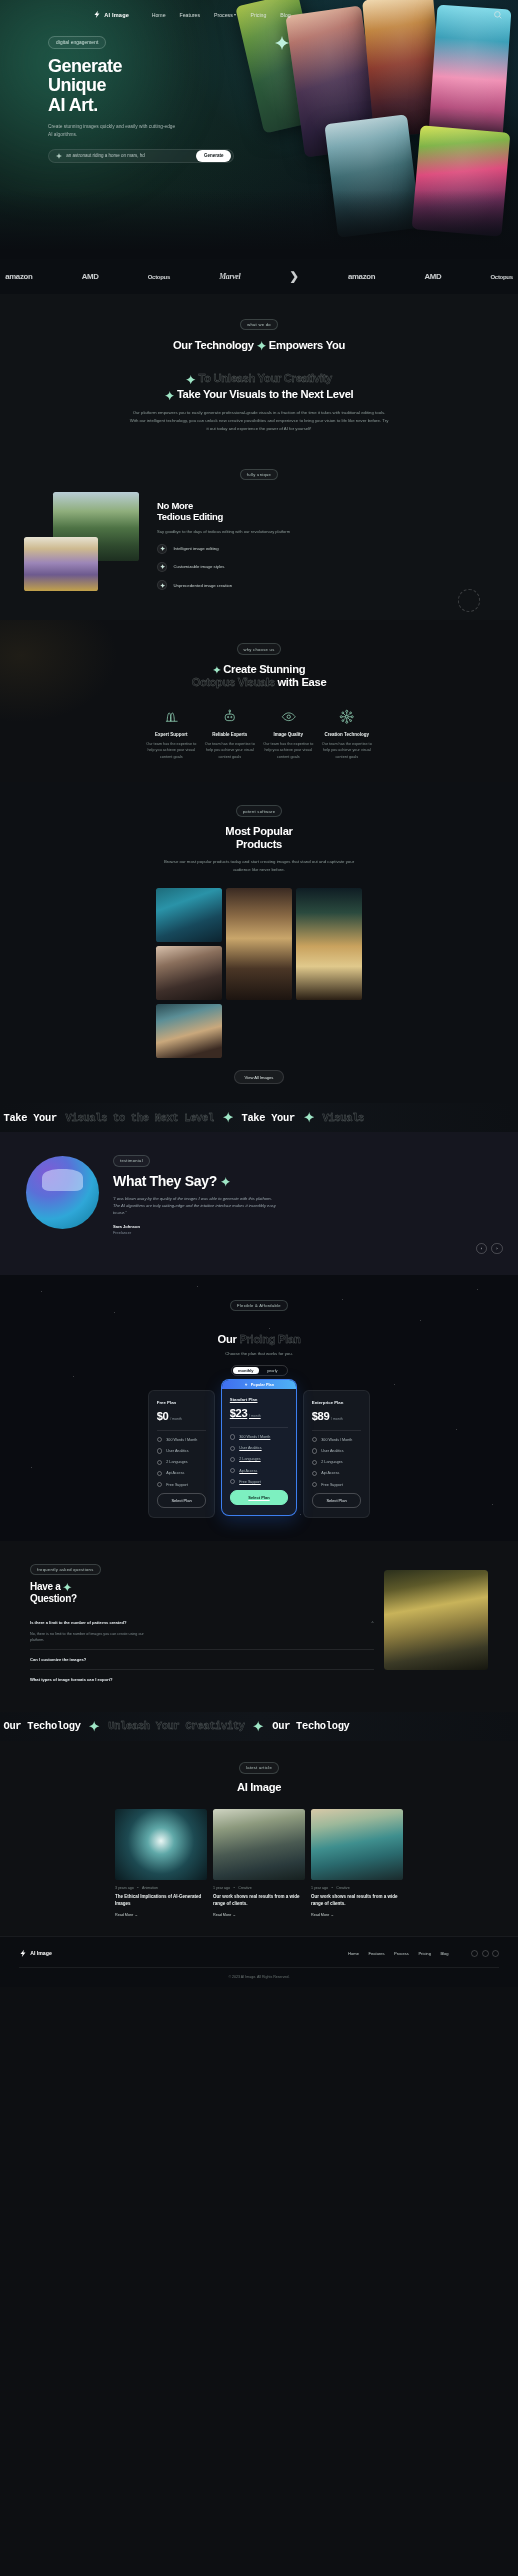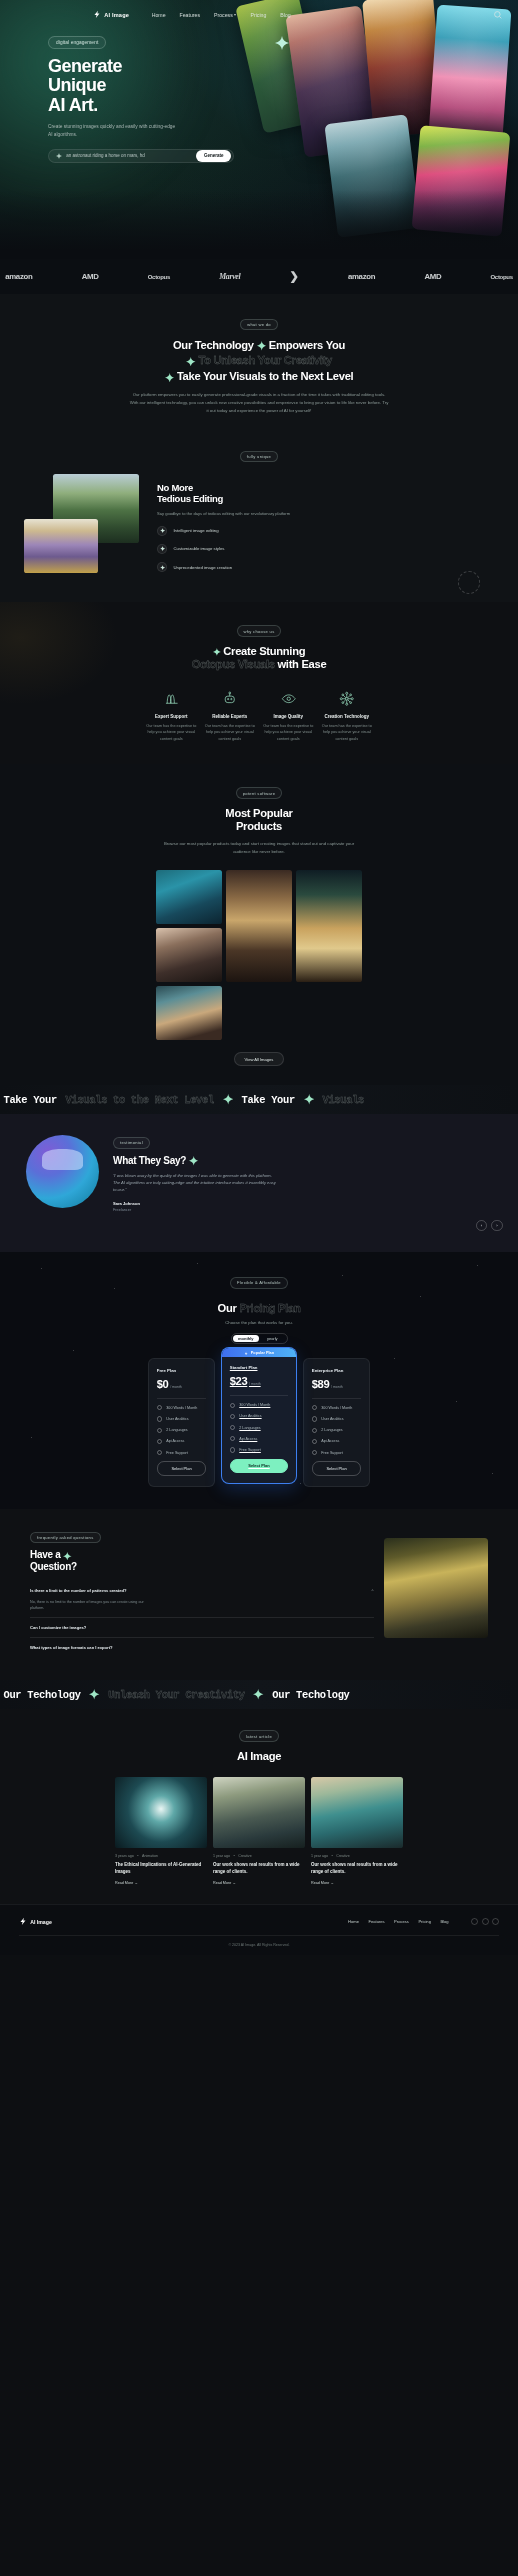--- a/index.html
+++ b/index.html
@@ -120,21 +120,21 @@
   .outline {
     color: transparent;
     -webkit-text-stroke: 0.4px rgba(215,228,224,.34);
   }
   .sec-p { font-size:4.3px; line-height:1.75; color:#8d9b98; }
   .star { display:inline-block; vertical-align:middle; }
 
   
   .tech { background:#101316; padding: 19px 0 22.5px; }
   .tech .l1 { margin-top:8.6px; }
-  .tech .l2 { margin-top:2px; }
+  .tech .l2 { margin-top:20px; }
   .tech .l3 { margin-top:2.6px; }
   .tech .sec-p { margin: 7.8px auto 0; width: 259px; }
 
   
   .tedious { background:#101316; padding: 8.6px 0 29px; position:relative; }
   .ted-row { display:flex; gap:12px; padding: 0 24px; align-items:flex-start; }
   .ted-imgs { position:relative; width: 121px; height: 99px; flex:0 0 auto; }
   .ted-img-a {
     position:absolute; left:29px; top:0; width:86px; height:69px; border-radius:2.6px;
     background: linear-gradient(180deg,#b9cdd6 0%,#8fae7c 28%,#4e7345 52%,#2f4a2e 78%,#1d2f20 100%);
@@ -201,21 +201,21 @@
   
   .testi { background:#15161f; padding: 17.3px 0 21px; }
   .t-row { display:flex; gap:14px; padding: 0 26px; align-items:center;}
   .t-avatar {
     width: 73px; height: 73px; border-radius:50%; flex:0 0 auto;
     background: radial-gradient(circle at 30% 25%, #7f5cd6 0%, #5b6fd8 30%, #2fa7d8 60%, #1f8fb8 80%, #14607e 100%);
     position:relative; overflow:hidden;
   }
   .t-avatar::after{content:"";position:absolute;left:22%;top:18%;width:56%;height:30%;border-radius:40% 40% 20% 20%;background:rgba(215,230,255,.55);}
   .t-right { flex:1; }
-  .t-h { font-size:10px; font-weight:700; margin-top:6px; letter-spacing:-0.3px;}
+  .t-h { font-size:14px; font-weight:700; margin-top:6px; letter-spacing:-0.3px;}
   .t-quote { font-size:4.1px; line-height:1.8; color:#9aa6ad; font-style:italic; margin-top:6px; width:164px;}
   .t-name { font-size:4.1px; font-weight:700; color:#eef2f5; margin-top:7px;}
   .t-role { font-size:3.8px; color:#7d8893; margin-top:2.6px;}
   .t-navs { display:flex; gap:4.3px; justify-content:flex-end; margin-top:7.8px; padding-right:15.5px;}
   .t-nav { width:11.2px;height:11.2px;border-radius:50%;border:0.4px solid rgba(255,255,255,.22);
     display:flex;align-items:center;justify-content:center;font-size:4.3px;color:#d7dee2;cursor:pointer;}
 
   
   .pricing { background:#0a0c11; padding: 19px 0 22.5px; position:relative; overflow:hidden;}
   .stars { position:absolute; inset:0; pointer-events:none; }
@@ -587,21 +587,21 @@
         <i style="left:61%;top:61%"></i>
         <i style="left:76%;top:41%"></i>
       <i style="left:88%;top:58%"></i>
         <i style="left:6%;top:72%"></i>
         <i style="left:35%;top:83%"></i>
       <i style="left:58%;top:90%"></i>
         <i style="left:71%;top:76%"></i>
         <i style="left:95%;top:86%"></i>
     </div>
     <span class="tag">Flexible &amp; Affordable</span>
-    <div class="pr-title" style="margin-top:13px">
+    <div class="pr-title" style="margin-top:22px">
       <span>Our</span>
       <span class="outline">Pricing Plan</span>
     </div>
     <div class="pr-sub">Choose the plan that works for you.</div>
     <div class="toggle">
       <div class="tg on">monthly</div>
       <div class="tg">yearly</div>
     </div>
 
     <div class="plans">

